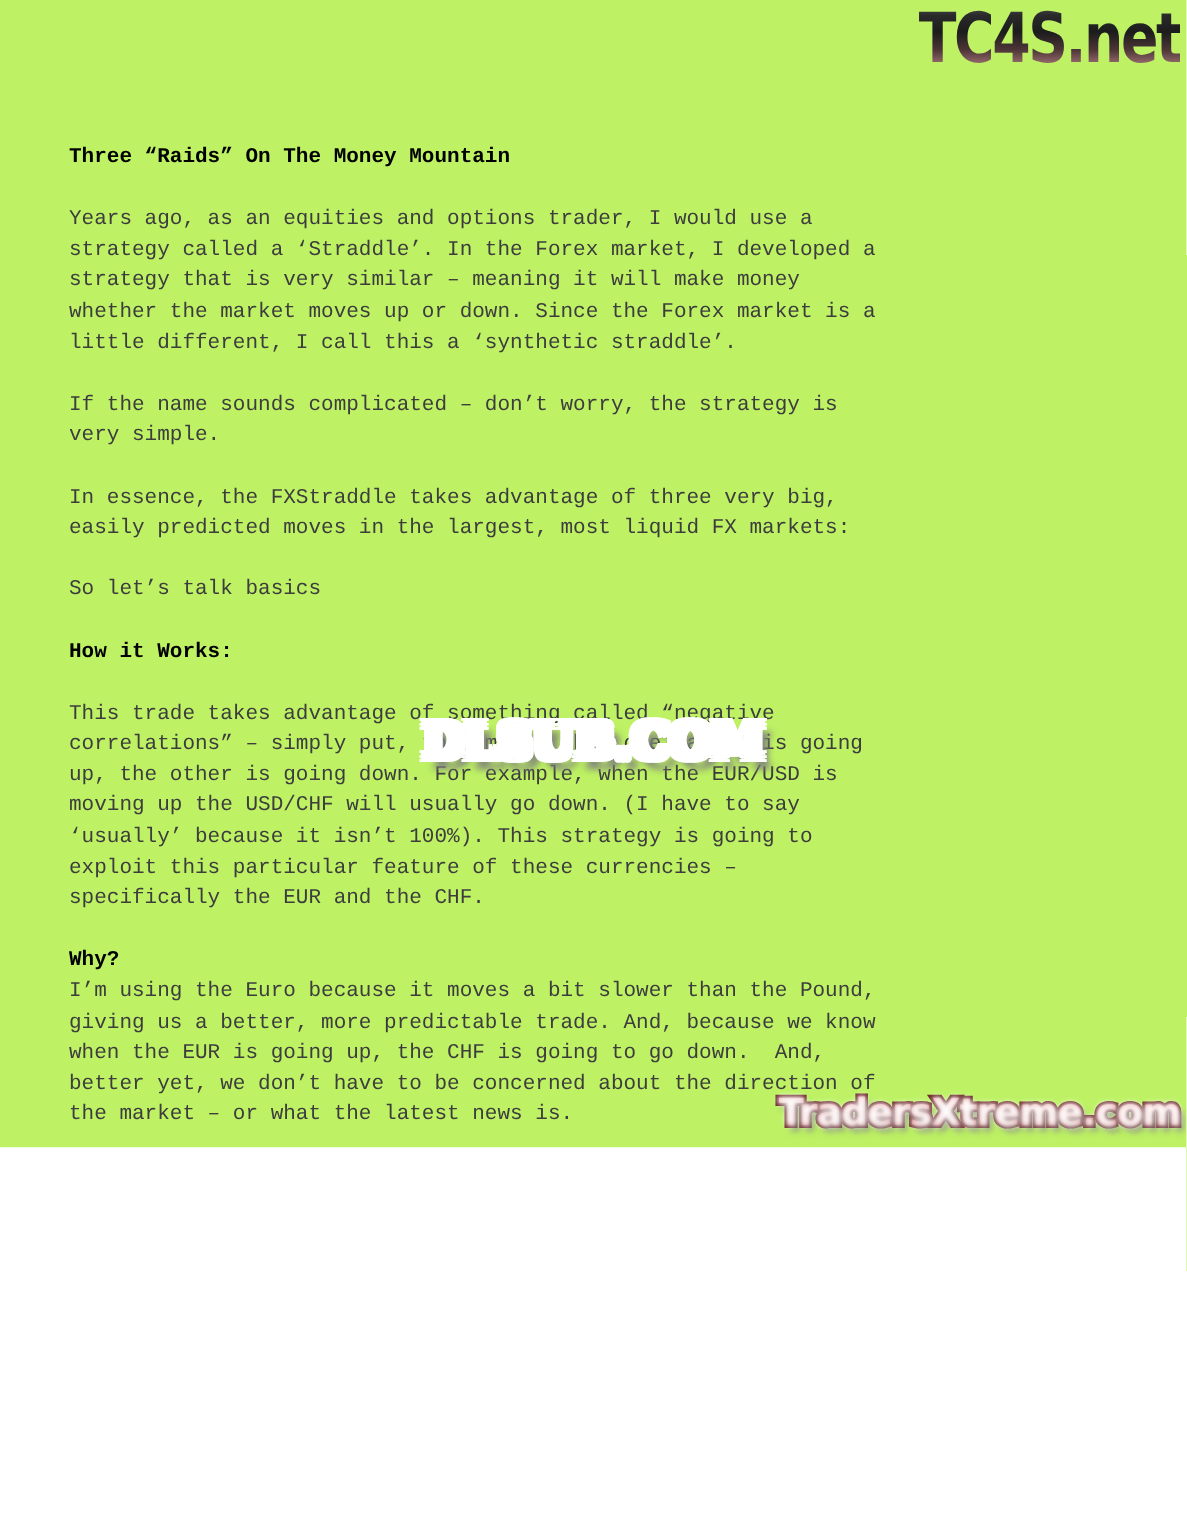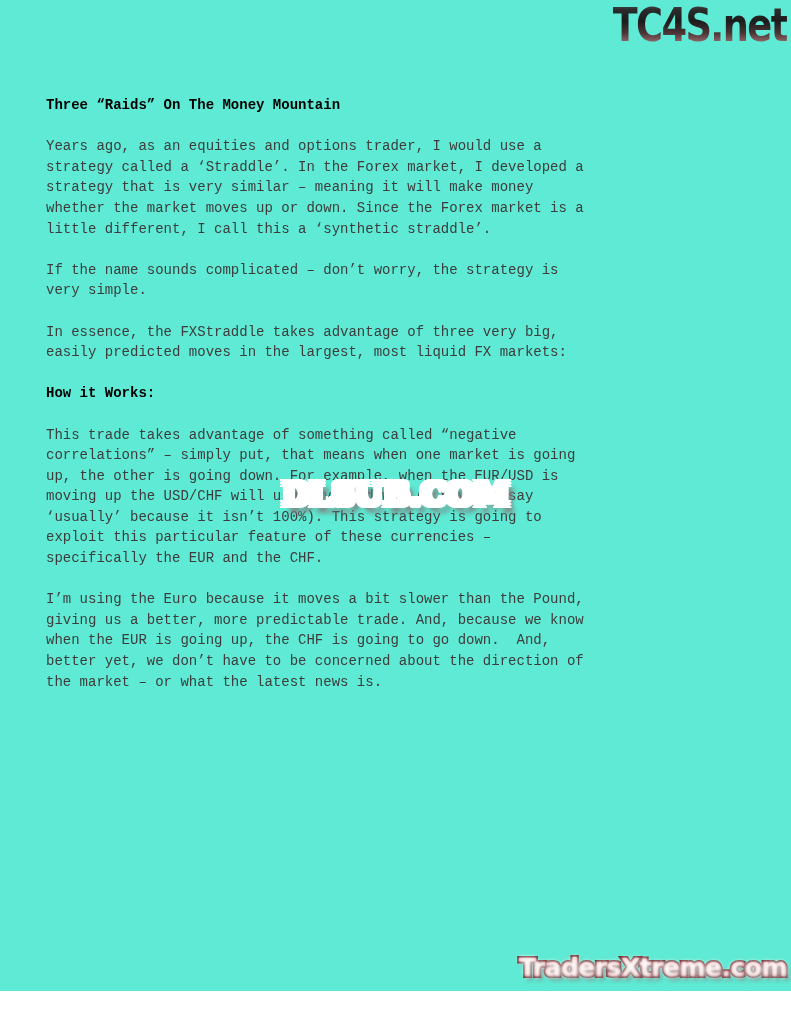--- a/index.html
+++ b/index.html
@@ -1,20 +1,20 @@
 <!DOCTYPE html>
 <html><head>
 <meta charset="utf-8">
 <style>
   html, body { margin: 0; padding: 0; background: #ffffff; }
   .page {
     position: relative;
     width: 791px;
-    height: 991px;
-    background: #5eead4;
+    height: 765px;
+    background: #bef264;
     overflow: hidden;
     font-family: "Liberation Mono", monospace;
   }
 
   
   .logo-top {
     position: absolute;
     top: 2px;
     right: 4px;
     font-family: "DejaVu Sans", sans-serif;
@@ -136,31 +136,33 @@
 whether the market moves up or down. Since the Forex market is a
 little different, I call this a ‘synthetic straddle’.</div>
 
     <div class="para">If the name sounds complicated – don’t worry, the strategy is
 very simple.</div>
 
     <div class="para">In essence, the FXStraddle takes advantage of three very big,
 easily predicted moves in the largest, most liquid FX markets:</div>
 
 
+    <div class="para">So let’s talk basics</div>
 
     <div class="heading">How it Works:</div>
 
     <div class="para">This trade takes advantage of something called “negative
 correlations” – simply put, that means when one market is going
 up, the other is going down. For example, when the EUR/USD is
 moving up the USD/CHF will usually go down. (I have to say
 ‘usually’ because it isn’t 100%). This strategy is going to
 exploit this particular feature of these currencies –
 specifically the EUR and the CHF.</div>
 
+    <div class="heading tight">Why?</div>
 
     <div class="para">I’m using the Euro because it moves a bit slower than the Pound,
 giving us a better, more predictable trade. And, because we know
 when the EUR is going up, the CHF is going to go down.  And,
 better yet, we don’t have to be concerned about the direction of
 the market – or what the latest news is.</div>
 
   </div>
 
   <div class="watermark">

